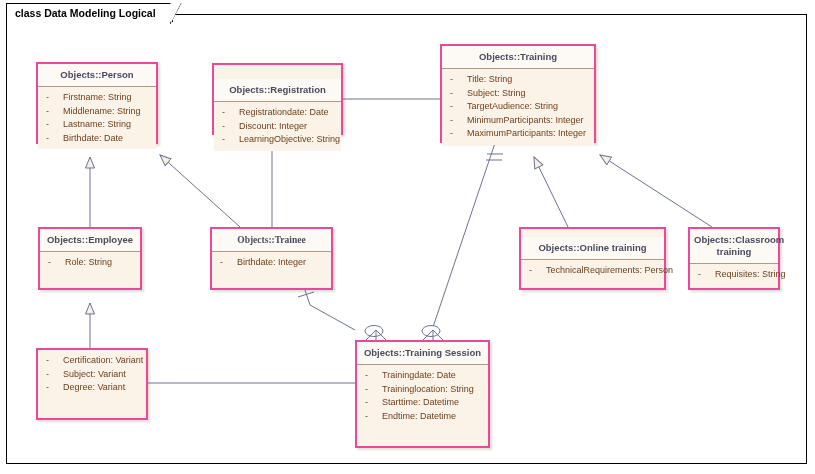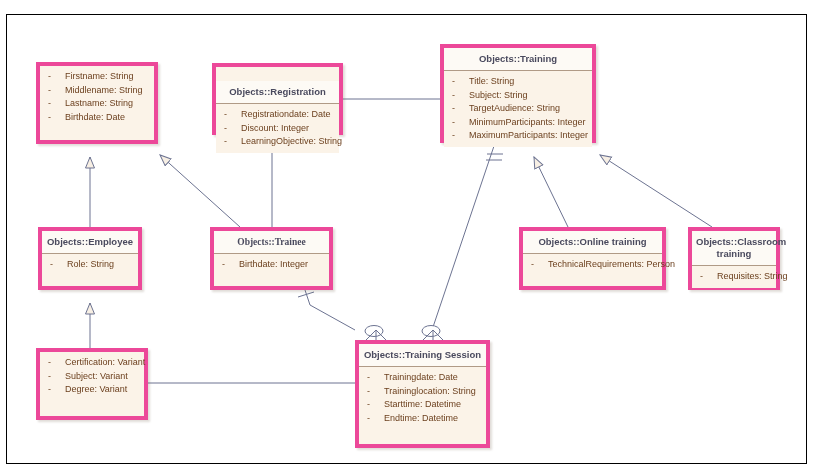--- a/index.html
+++ b/index.html
@@ -73,21 +73,21 @@
     width: 815px;
     height: 474px;
     z-index: 5;
     pointer-events: none;
   }
 
   
   .uml-class {
     position: absolute;
     box-sizing: border-box;
-    border: 4px solid #ec4899;
+    border: 2px solid #ec4899;
     background: #fbf3e8;
     box-shadow: 2px 2px 2px rgba(120,100,80,0.22);
     z-index: 10;
   }
   .uml-head {
     box-sizing: border-box;
     background: #fdfaf5;
     border-bottom: 1px solid #b09a86;
     text-align: center;
     color: #4a4a5e;
@@ -115,20 +115,30 @@
   }
   .uml-attr .sig { flex: 1; }
 </style>
 </head>
 <body>
 
 <div id="canvas">
 
   <div id="frame"></div>
 
+  <div id="title-tab">
+    <span>class Data Modeling Logical</span>
+    <span class="slant">
+      <svg width="12" height="21" viewBox="0 0 12 21">
+        <path d="M0,0 L11,0 L0,21 Z" fill="#ffffff" stroke="none"></path>
+        <path d="M11,0 L0,21" stroke="#000000" stroke-width="1" fill="none"></path>
+        <path d="M0,0 L11,0" stroke="#000000" stroke-width="1" fill="none"></path>
+      </svg>
+    </span>
+  </div>
 
   <svg id="links">
     <defs>
       <marker id="genarrow" markerWidth="13" markerHeight="13" refX="11.5" refY="5" orient="auto" markerUnits="userSpaceOnUse">
         <path d="M0.5,0.5 L11.5,5 L0.5,9.5 Z" fill="#f7efe4" stroke="#6c7391" stroke-width="1"></path>
       </marker>
     </defs>
 
     <g stroke="#6c7391" stroke-width="1" fill="none">
 
@@ -159,20 +169,21 @@
       <path d="M486,160 L502,160"></path>
 
       <ellipse cx="431" cy="331" rx="9" ry="5.5" fill="#ffffff" stroke="#6c7391"></ellipse>
       <path d="M423,340 L433,330 M433,340 L433,330 M443,340 L433,330"></path>
 
       <path d="M148,383 L355,383"></path>
     </g>
   </svg>
 
   <div class="uml-class" style="left:36px; top:62px; width:122px; height:82px;">
+    <div class="uml-head" style="height:23px;">Objects::Person</div>
     <div class="uml-attrs">
       <div class="uml-attr">
         <span class="vis">-</span>
         <span class="sig">Firstname: String</span>
       </div>
       <div class="uml-attr">
         <span class="vis">-</span>
         <span class="sig">Middlename: String</span>
       </div>
       <div class="uml-attr">
@@ -244,21 +255,21 @@
     <div class="uml-head" style="height:23px;font-family:Liberation Serif, serif;">Objects::Trainee</div>
     <div class="uml-attrs">
       <div class="uml-attr">
         <span class="vis">-</span>
         <span class="sig">Birthdate: Integer</span>
       </div>
     </div>
   </div>
 
   <div class="uml-class" style="left:519px; top:227px; width:147px; height:63px;">
-    <div class="uml-head" style="height:23px;">Objects::Online training</div>
+    <div class="uml-head" style="height:23px;margin-top:8px;">Objects::Online training</div>
     <div class="uml-attrs">
       <div class="uml-attr">
         <span class="vis">-</span>
         <span class="sig">TechnicalRequirements: Person</span>
       </div>
     </div>
   </div>
 
   <div class="uml-class" style="left:688px; top:227px; width:92px; height:63px;">
     <div class="uml-head" style="height:35px;">Objects::Classroom training</div>

